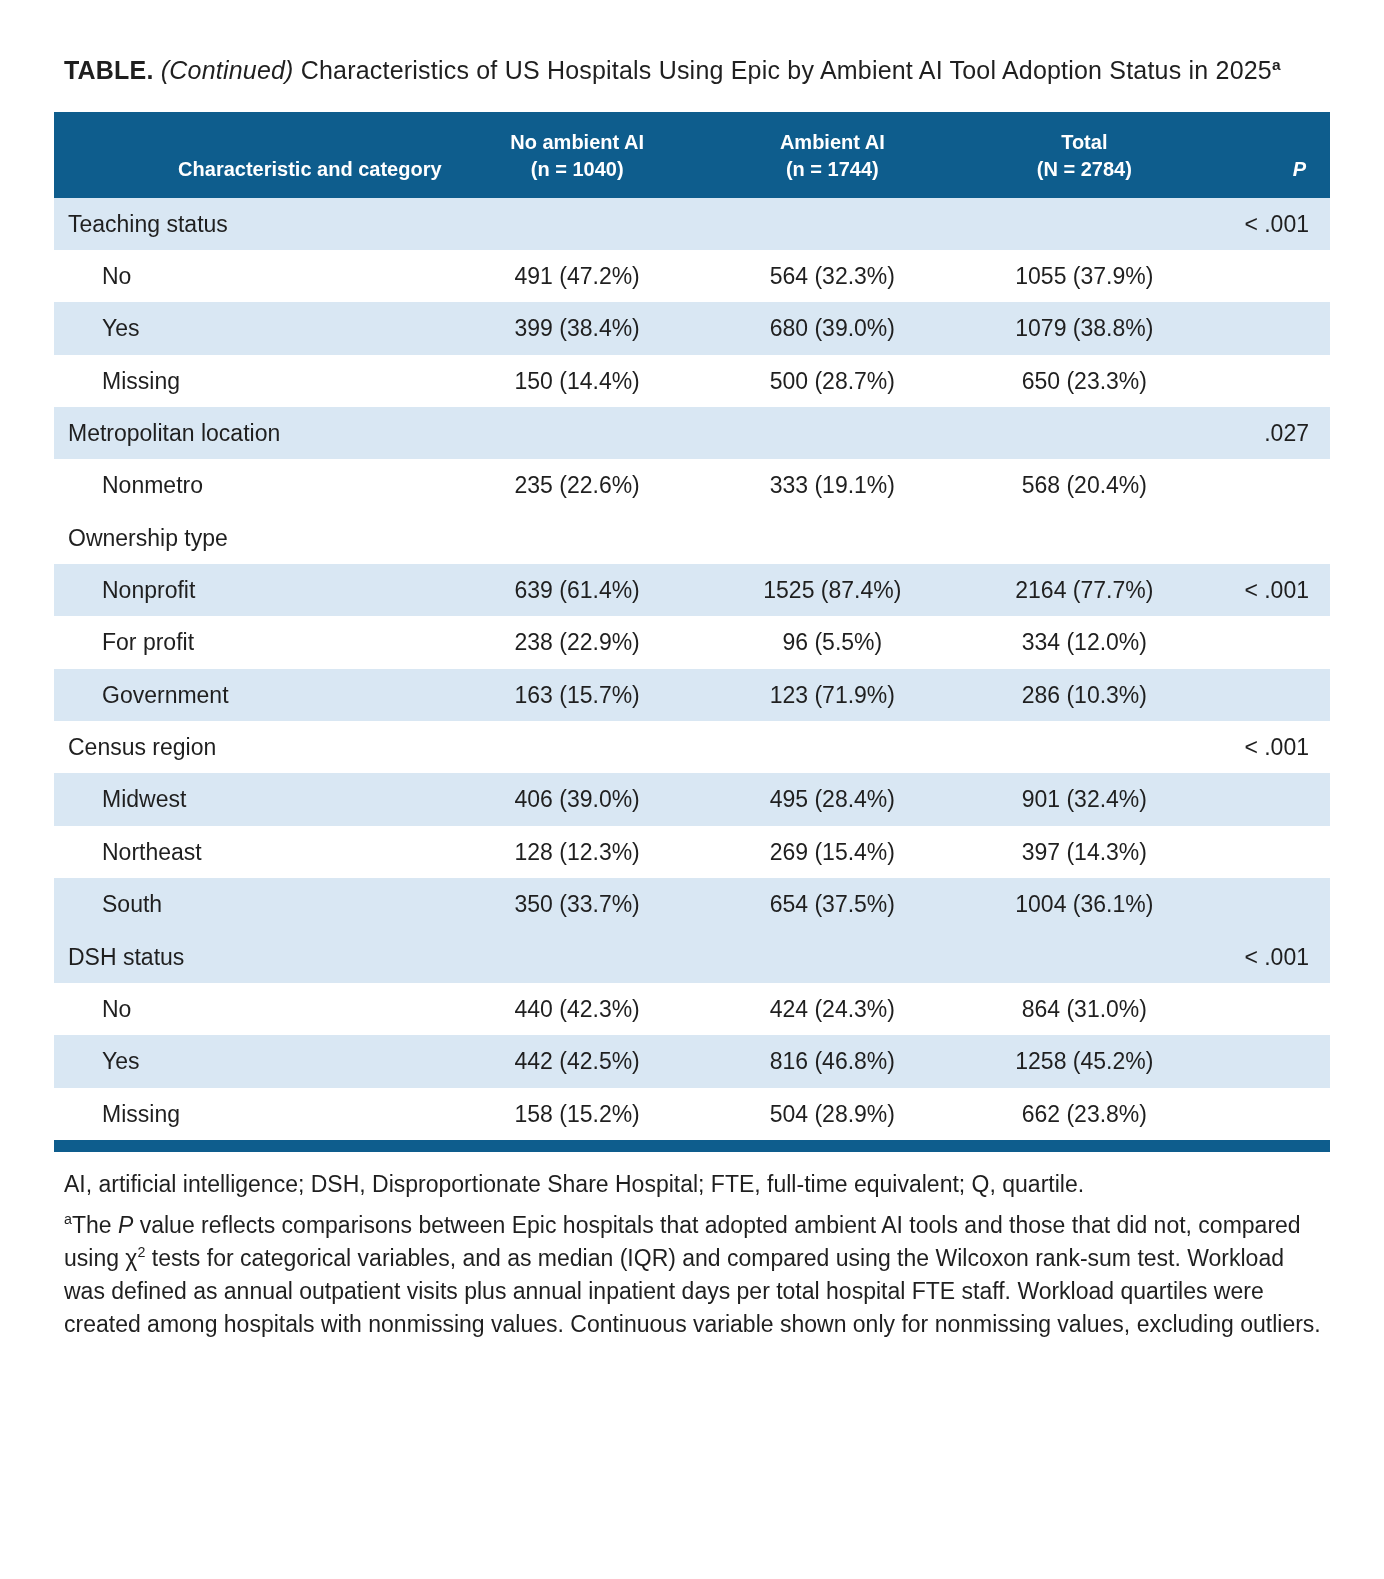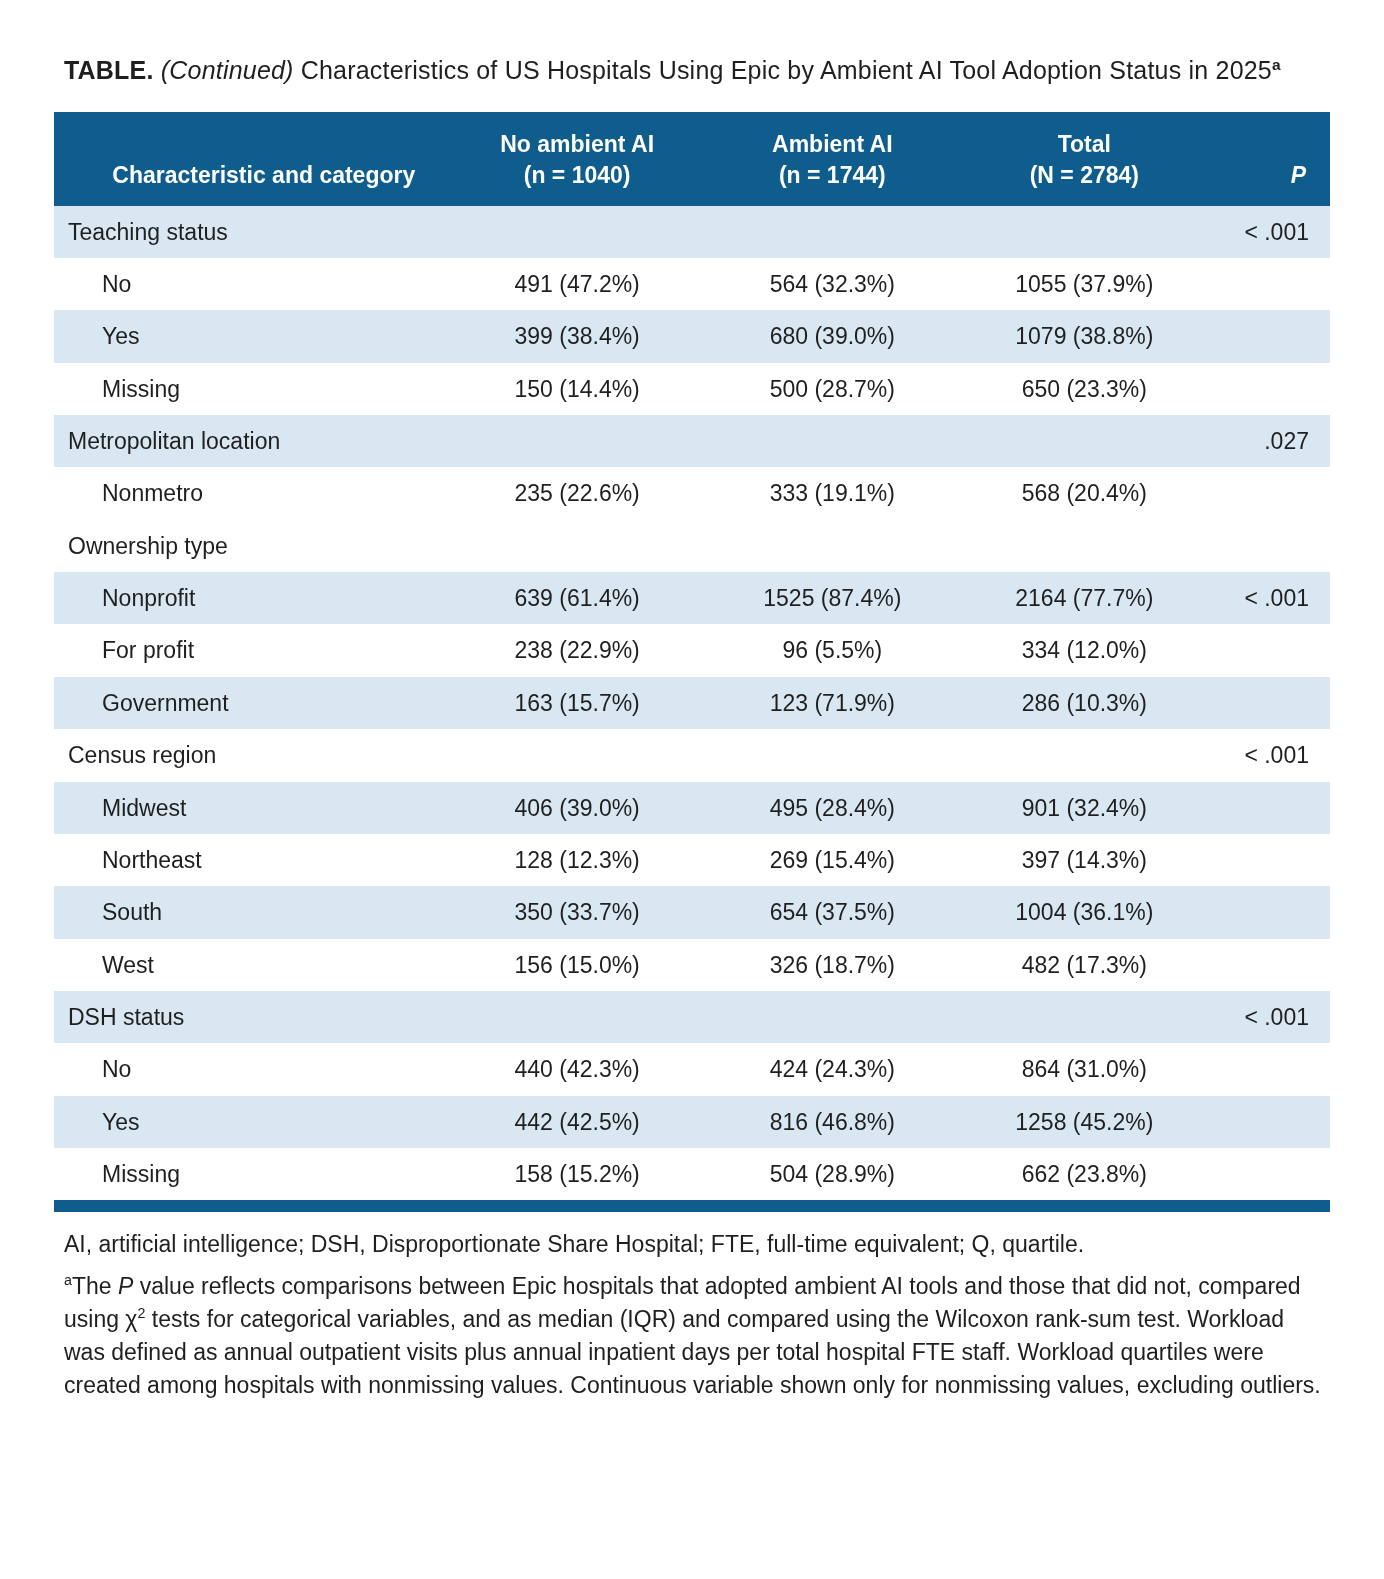--- a/index.html
+++ b/index.html
@@ -39,26 +39,26 @@
   col.c1 { width: 31%; }
   col.c2 { width: 20%; }
   col.c3 { width: 20%; }
   col.c4 { width: 19.5%; }
   col.c5 { width: 9.5%; }
 
   thead th {
     background: var(--header-bg);
     color: #ffffff;
     font-weight: 700;
-    font-size: 23px;
+    font-size: 20px;
     vertical-align: bottom;
     padding: 17px 8px 15px 8px;
     line-height: 1.35;
   }
-  th.cat-h { text-align: center; padding-left: 32px; }
+  th.cat-h { text-align: right; padding-left: 32px; }
   th.num-h { text-align: center; }
   th.p-h { text-align: right; padding-right: 24px; font-style: italic; }
   .h-line { display: block; }
 
   tbody td {
     font-size: 23px;
     padding: 11px 8px;
     line-height: 1.32;
     vertical-align: middle;
   }
@@ -215,27 +215,20 @@
           <td class="num">397 (14.3%)</td>
           <td class="pcol"></td>
         </tr>
         <tr class="shaded">
           <td class="cat sub-label">South</td>
           <td class="num">350 (33.7%)</td>
           <td class="num">654 (37.5%)</td>
           <td class="num">1004 (36.1%)</td>
           <td class="pcol"></td>
         </tr>
-        <tr>
-          <td class="cat sub-label">West</td>
-          <td class="num">156 (15.0%)</td>
-          <td class="num">326 (18.7%)</td>
-          <td class="num">482 (17.3%)</td>
-          <td class="pcol"></td>
-        </tr>
         <tr class="shaded">
           <td class="cat group-label">DSH status</td>
           <td class="num"></td>
           <td class="num"></td>
           <td class="num"></td>
           <td class="pcol">&lt; .001</td>
         </tr>
         <tr>
           <td class="cat sub-label">No</td>
           <td class="num">440 (42.3%)</td>

